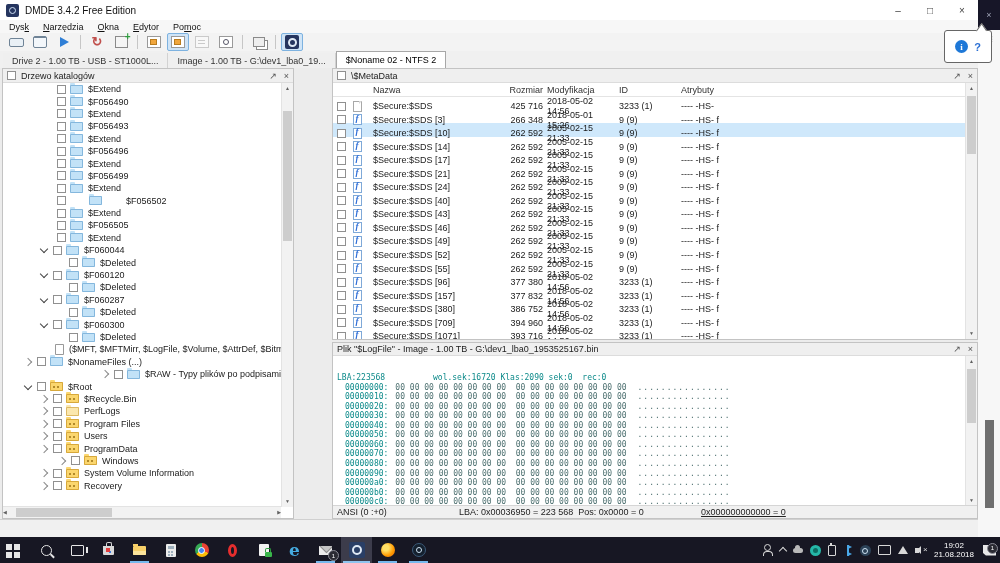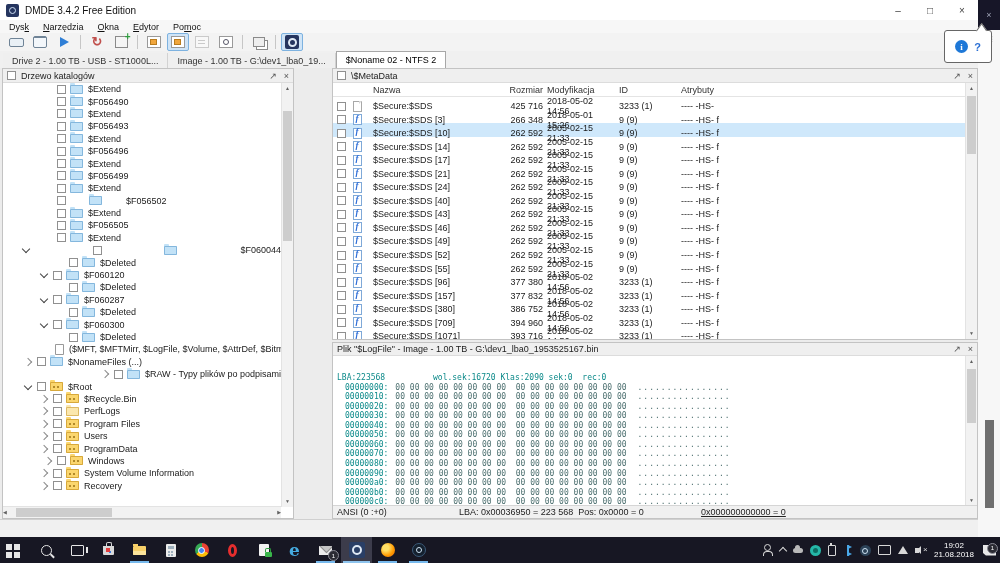--- a/index.html
+++ b/index.html
@@ -305,21 +305,21 @@
         <div class="trow" style="padding-left: 54px;">
           <div class="cb"></div>
           <div class="fold f-blue"></div>
           <span class="tl">$F056505</span>
         </div>
         <div class="trow" style="padding-left: 54px;">
           <div class="cb"></div>
           <div class="fold f-blue"></div>
           <span class="tl">$Extend</span>
         </div>
-        <div class="trow" style="padding-left: 20px; justify-content: space-between;">
+        <div class="trow" style="padding-left: 38px;">
           <div class="chev cd"></div>
           <div class="cb"></div>
           <div class="fold f-blue"></div>
           <span class="tl">$F060044</span>
         </div>
         <div class="trow" style="padding-left: 66px;">
           <div class="cb"></div>
           <div class="fold f-blue"></div>
           <span class="tl">$Deleted</span>
         </div>
@@ -401,21 +401,21 @@
           <div class="cb"></div>
           <div class="fold f-yellow"></div>
           <span class="tl">Users</span>
         </div>
         <div class="trow" style="padding-left: 38px;">
           <div class="chev cr"></div>
           <div class="cb"></div>
           <div class="fold f-yellow"></div>
           <span class="tl">ProgramData</span>
         </div>
-        <div class="trow" style="padding-left: 42px;">
+        <div class="trow" style="padding-left: 56px;">
           <div class="chev cr"></div>
           <div class="cb"></div>
           <div class="fold f-yellow"></div>
           <span class="tl">Windows</span>
         </div>
         <div class="trow" style="padding-left: 38px;">
           <div class="chev cr"></div>
           <div class="cb"></div>
           <div class="fold f-yellow"></div>
           <span class="tl">System Volume Information</span>

